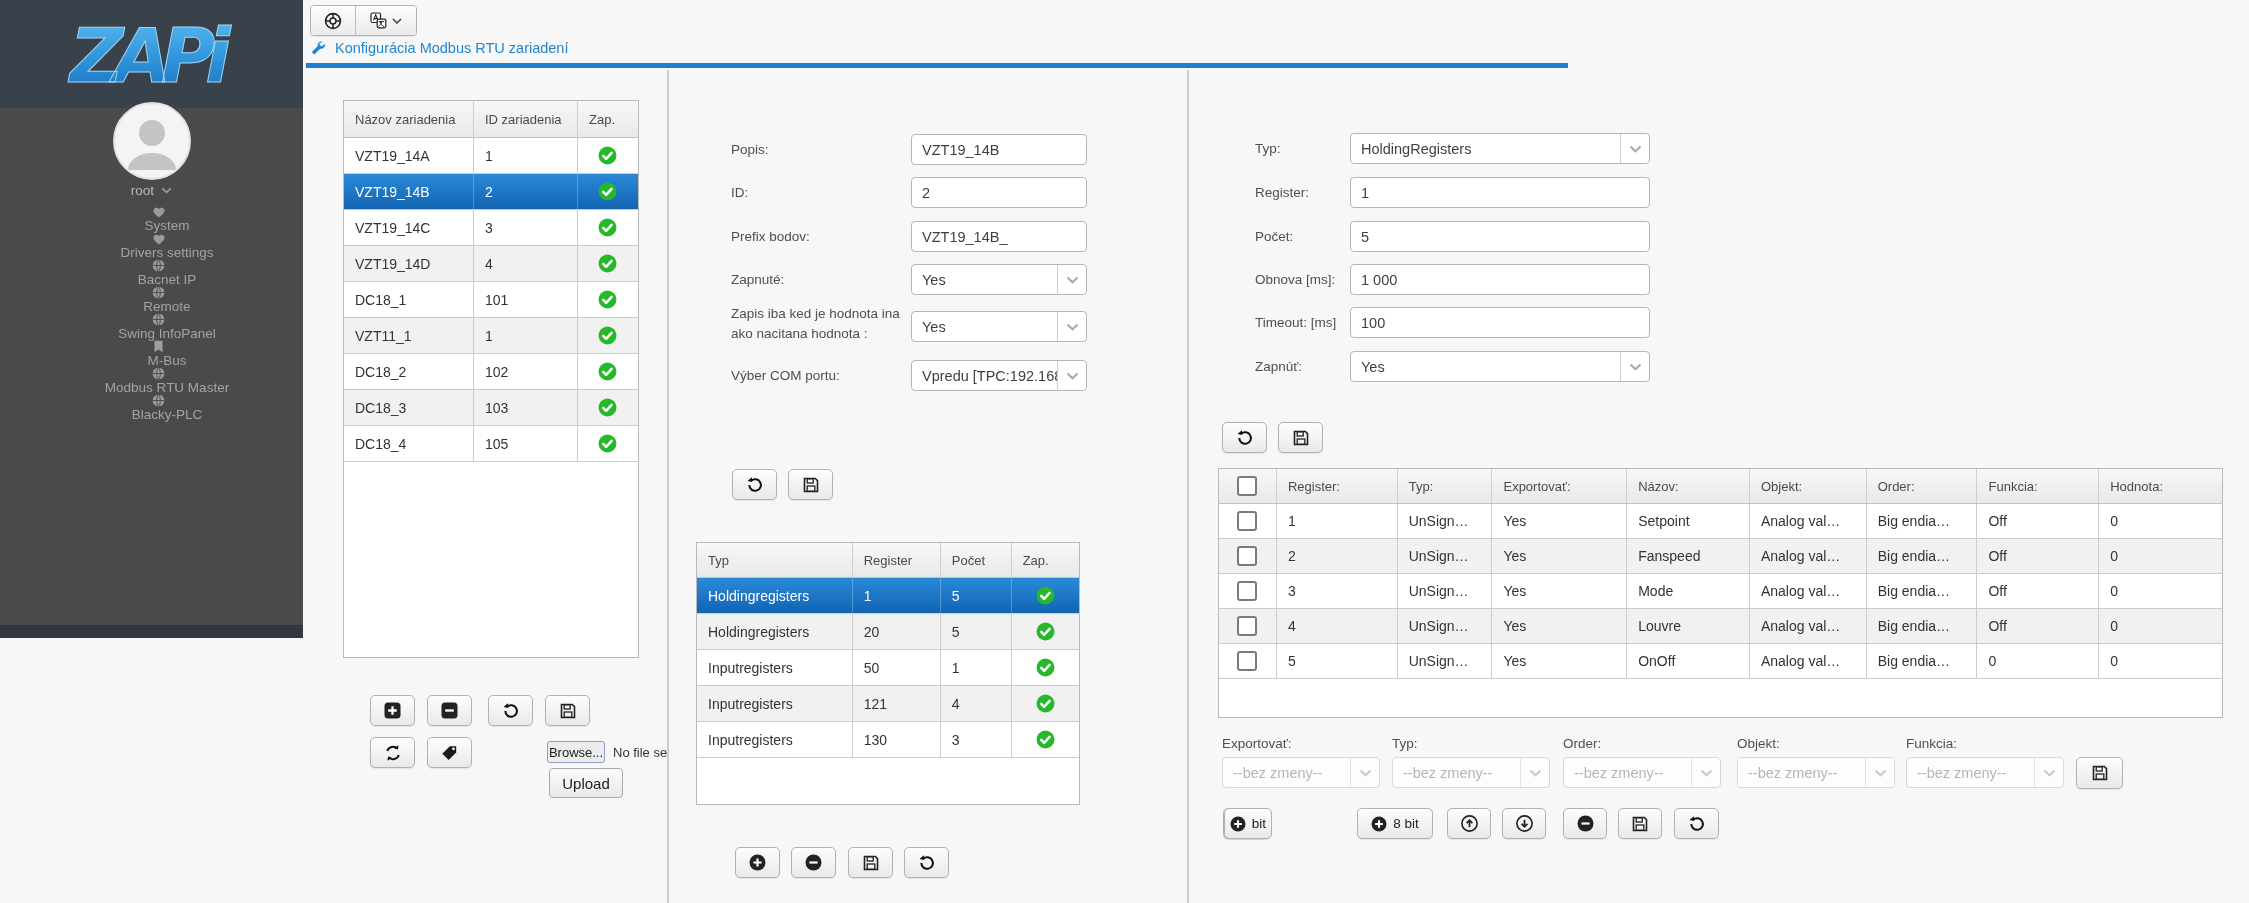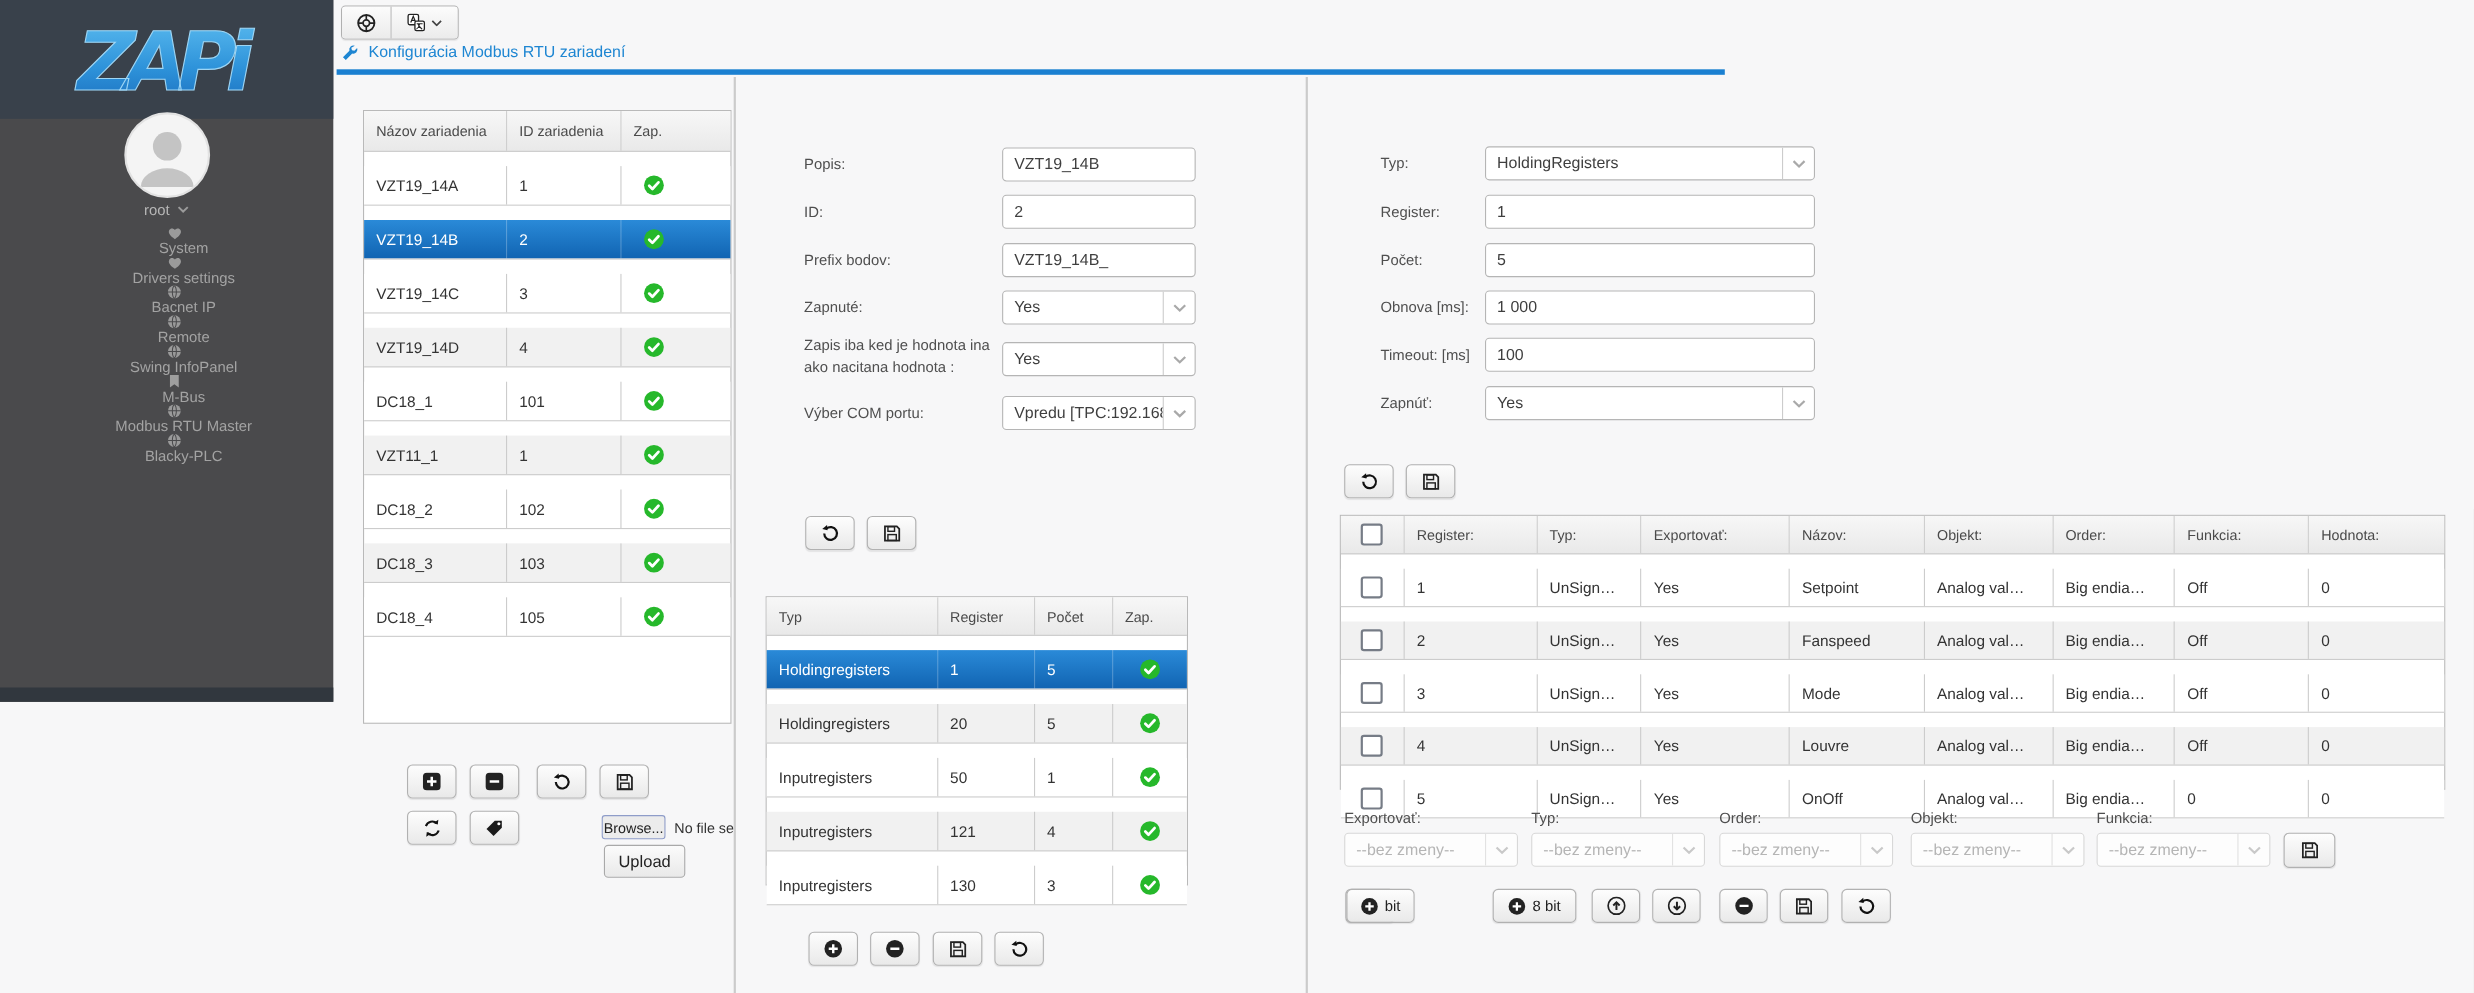--- a/index.html
+++ b/index.html
@@ -40,21 +40,21 @@
   .select .val{padding:0 10px;white-space:nowrap;overflow:hidden;flex:1;}
   .select .chevbox{width:28px;align-self:stretch;border-left:1px solid #ccc;display:flex;align-items:center;justify-content:center;flex:none;}
   .select.dim{border-color:#d8d8d8;color:#b5b5b5;background:#fdfdfd;}
   .select.dim .chevbox{border-left-color:#e2e2e2;}
 
   
   .tbl{position:absolute;background:#fff;border:1px solid #b9b9b9;display:flex;flex-direction:column;box-sizing:border-box;}
   .thead{display:flex;background:linear-gradient(#f7f7f7,#e9e9e9);border-bottom:1px solid #c2c2c2;flex:none;}
   .th{display:flex;align-items:center;padding:0 11px;font-size:13px;color:#4a4a4a;border-right:1px solid #cfcfcf;box-sizing:border-box;white-space:nowrap;overflow:hidden;}
   .th:last-child{border-right:none;}
-  .tr{display:flex;border-bottom:1px solid #ccc;background:#fff;flex:none;cursor:pointer;margin-top:13px;}
+  .tr{display:flex;border-bottom:1px solid #ccc;background:#fff;flex:none;cursor:pointer;}
   .tr.alt{background:#f1f1f1;}
   .tr.sel{background:linear-gradient(#2a8ad8,#1164b2);}
   .td{display:flex;align-items:center;padding:0 11px;font-size:14px;color:#333;border-right:1px solid #ccc;box-sizing:border-box;white-space:nowrap;overflow:hidden;}
   .td:last-child{border-right:none;}
   .tr.sel .td{color:#fff;border-right-color:rgba(255,255,255,.25);}
   .td.ctr,.th.ctr{justify-content:center;}
 
   .lt .thead{height:36px;} .lt .tr{height:35px;}
   .lt .c1{width:130px;} .lt .c2{width:104px;} .lt .c3{width:58px;}
   .mt .thead{height:34px;} .mt .tr{height:35px;}
@@ -204,21 +204,21 @@
       <svg width="16" height="16" viewBox="0 0 18 18">
         <path d="M14.2 1.9a4.2 4.2 0 0 0-5.6 5L2 13.5 4.9 16.4l6.6-6.6a4.2 4.2 0 0 0 5-5.6L13.7 7 11.2 6.3 10.5 3.8z" fill="#1e86d2"></path>
       </svg>
       <span>Konfigurácia Modbus RTU zariadení</span>
     </div>
     <div class="tabline"></div>
 
     <div class="vdiv" style="left:364px"></div>
     <div class="vdiv" style="left:884px"></div>
 
-    <div class="tbl lt" style="left:27px;top:100px;width:335px;height:558px;">
+    <div class="tbl lt" style="left:40px;top:100px;width:296px;height:558px;">
       <div class="thead">
         <div class="th c1">Názov zariadenia</div>
         <div class="th c2">ID zariadenia</div>
         <div class="th c3">Zap.</div>
       </div>
       <div class="tr">
         <div class="td c1">VZT19_14A</div>
         <div class="td c2">1</div>
         <div class="td c3 ctr">
             <svg width="19" height="19" viewBox="0 0 19 19">
@@ -694,21 +694,21 @@
           <rect x="5.2" y="2.8" width="6" height="4.2" fill="none" stroke="#222" stroke-width="1.3"></rect>
         </svg>
     </div>
 
     <div class="btn" style="left:920px;top:808px;width:45px">
       <svg width="17" height="17" viewBox="0 0 17 17">
           <circle cx="8.5" cy="8.5" r="8" fill="#222"></circle>
           <path d="M8.5 4.4v8.2M4.4 8.5h8.2" stroke="#fff" stroke-width="2.2"></path>
         </svg>
     </div>
-    <div class="btn" style="left:921px;top:808px;width:62px">
+    <div class="btn" style="left:921px;top:808px;width:48px">
       <svg width="16" height="16" viewBox="0 0 17 17">
           <circle cx="8.5" cy="8.5" r="8" fill="#222"></circle>
           <path d="M8.5 4.4v8.2M4.4 8.5h8.2" stroke="#fff" stroke-width="2.2"></path>
         </svg>
       <span>bit</span>
     </div>
     <div class="btn" style="left:1054px;top:808px;width:76px">
       <svg width="16" height="16" viewBox="0 0 17 17">
           <circle cx="8.5" cy="8.5" r="8" fill="#222"></circle>
           <path d="M8.5 4.4v8.2M4.4 8.5h8.2" stroke="#fff" stroke-width="2.2"></path>

